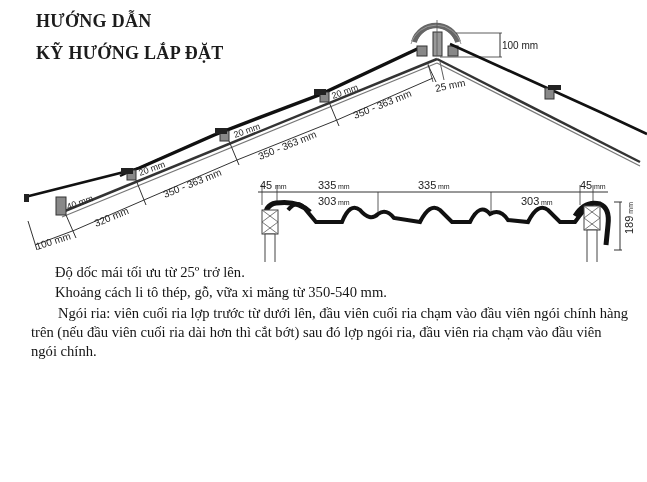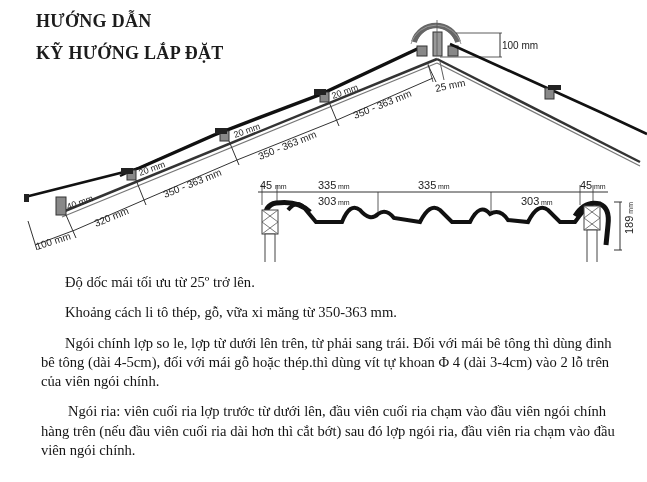--- a/index.html
+++ b/index.html
@@ -3,21 +3,21 @@
 <meta charset="utf-8">
 <style>
   html, body { margin: 0; padding: 0; background: #ffffff; }
   body { width: 647px; height: 482px; position: relative; overflow: hidden; font-family: "Liberation Serif", serif; color: #1a1a1a; }
   .title { position: absolute; left: 36px; font-family: "Liberation Serif", serif; font-weight: bold; font-size: 18px; letter-spacing: 0.3px; color: #1c1c1c; line-height: 1; }
   .t1 { top: 12px; }
   .t2 { top: 44px; }
   svg.diagram { position: absolute; left: 0; top: 0; }
   .dim { font-family: "Liberation Sans", sans-serif; fill: #222; }
   .text-block { position: absolute; left: 30px; top: 262px; width: 600px; font-family: "Liberation Serif", serif; font-size: 14.6px; line-height: 19.3px; color: #151515; }
-  .text-block p { margin: 11px; }
+  .text-block p { margin: 1px; }
   .ind { text-indent: 24px; }
   .ind2 { text-indent: 27px; }
 </style>
 </head>
 <body>
 
 <div class="title t1">HƯỚNG DẪN</div>
 <div class="title t2">KỸ HƯỚNG LẮP ĐẶT</div>
 
 <svg class="diagram" width="647" height="262" viewBox="0 0 647 262" xmlns="http://www.w3.org/2000/svg">
@@ -127,16 +127,15 @@
 
     <line x1="614" y1="202" x2="622" y2="202" stroke="#333" stroke-width="1"></line>
     <line x1="614" y1="250" x2="622" y2="250" stroke="#333" stroke-width="1"></line>
     <line x1="620" y1="202" x2="620" y2="250" stroke="#333" stroke-width="1"></line>
     <text class="dim" font-size="11" transform="translate(633 234) rotate(-90)"><tspan>189</tspan><tspan font-size="7"> mm</tspan></text>
   </g>
 </svg>
 
 <div class="text-block">
   <p class="ind">Độ dốc mái tối ưu từ 25º trở lên.</p>
-  <p class="ind">Khoảng cách li tô thép, gỗ, vữa xi măng từ 350-363 mm.</p>
-  <p class="ind">Ngói chính lợp so le, lợp từ dưới lên trên, từ phải sang trái. Đối với mái bê tông thì dùng đinh bê tông (dài 4-5cm), đối với mái gỗ hoặc thép.thì dùng vít tự khoan Φ 4 (dài 3-4cm) vào 2 lỗ trên của viên ngói chính.</p>
+  <p class="ind">Khoảng cách li tô thép, gỗ, vữa xi măng từ 350-540 mm.</p>
   <p class="ind2">Ngói ria: viên cuối ria lợp trước từ dưới lên, đầu viên cuối ria chạm vào đầu viên ngói chính hàng trên (nếu đầu viên cuối ria dài hơn thì cắt bớt) sau đó lợp ngói ria, đầu viên ria chạm vào đầu viên ngói chính.</p>
 </div>
 
 </body></html>

